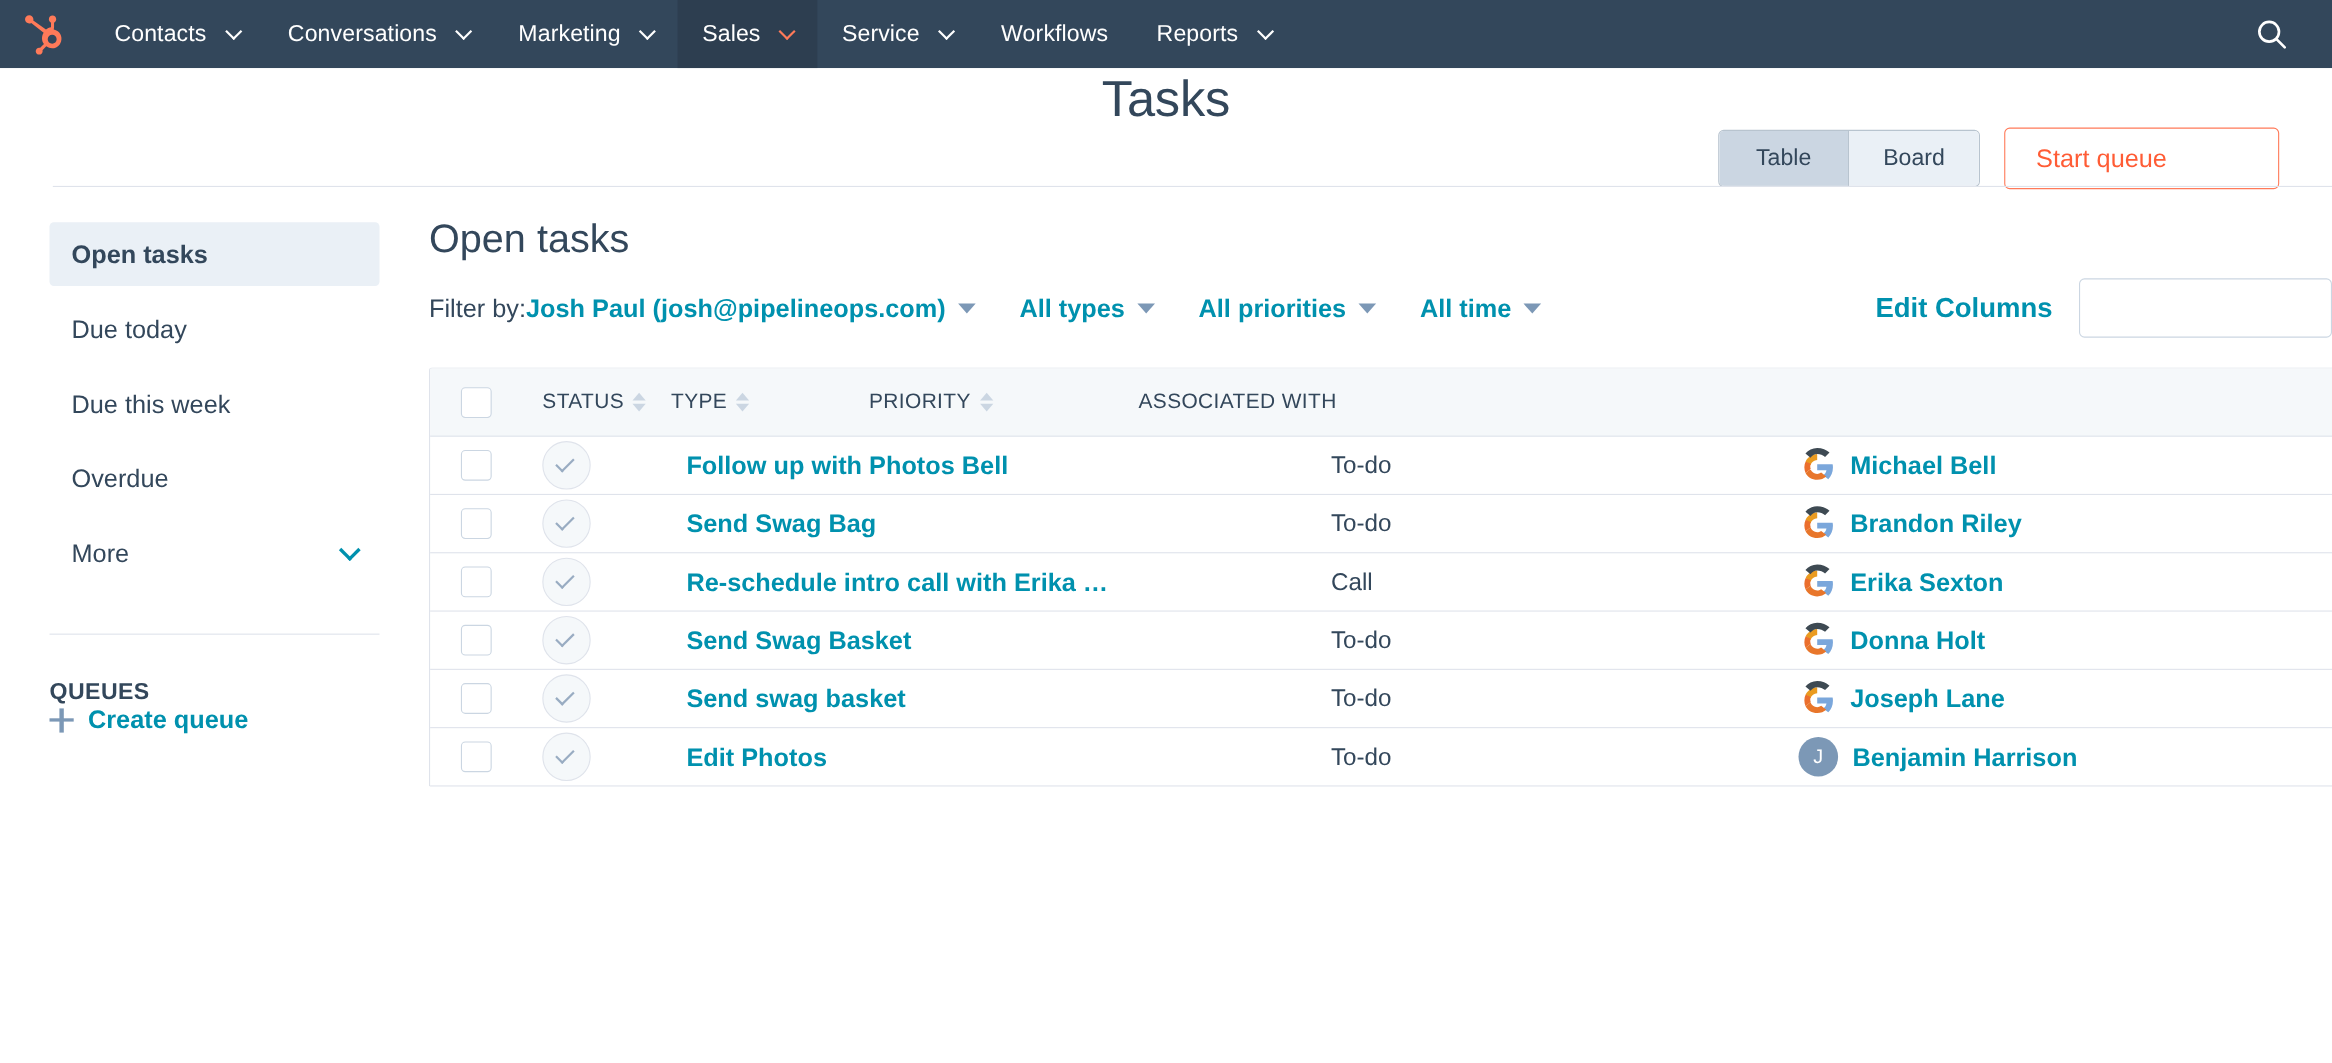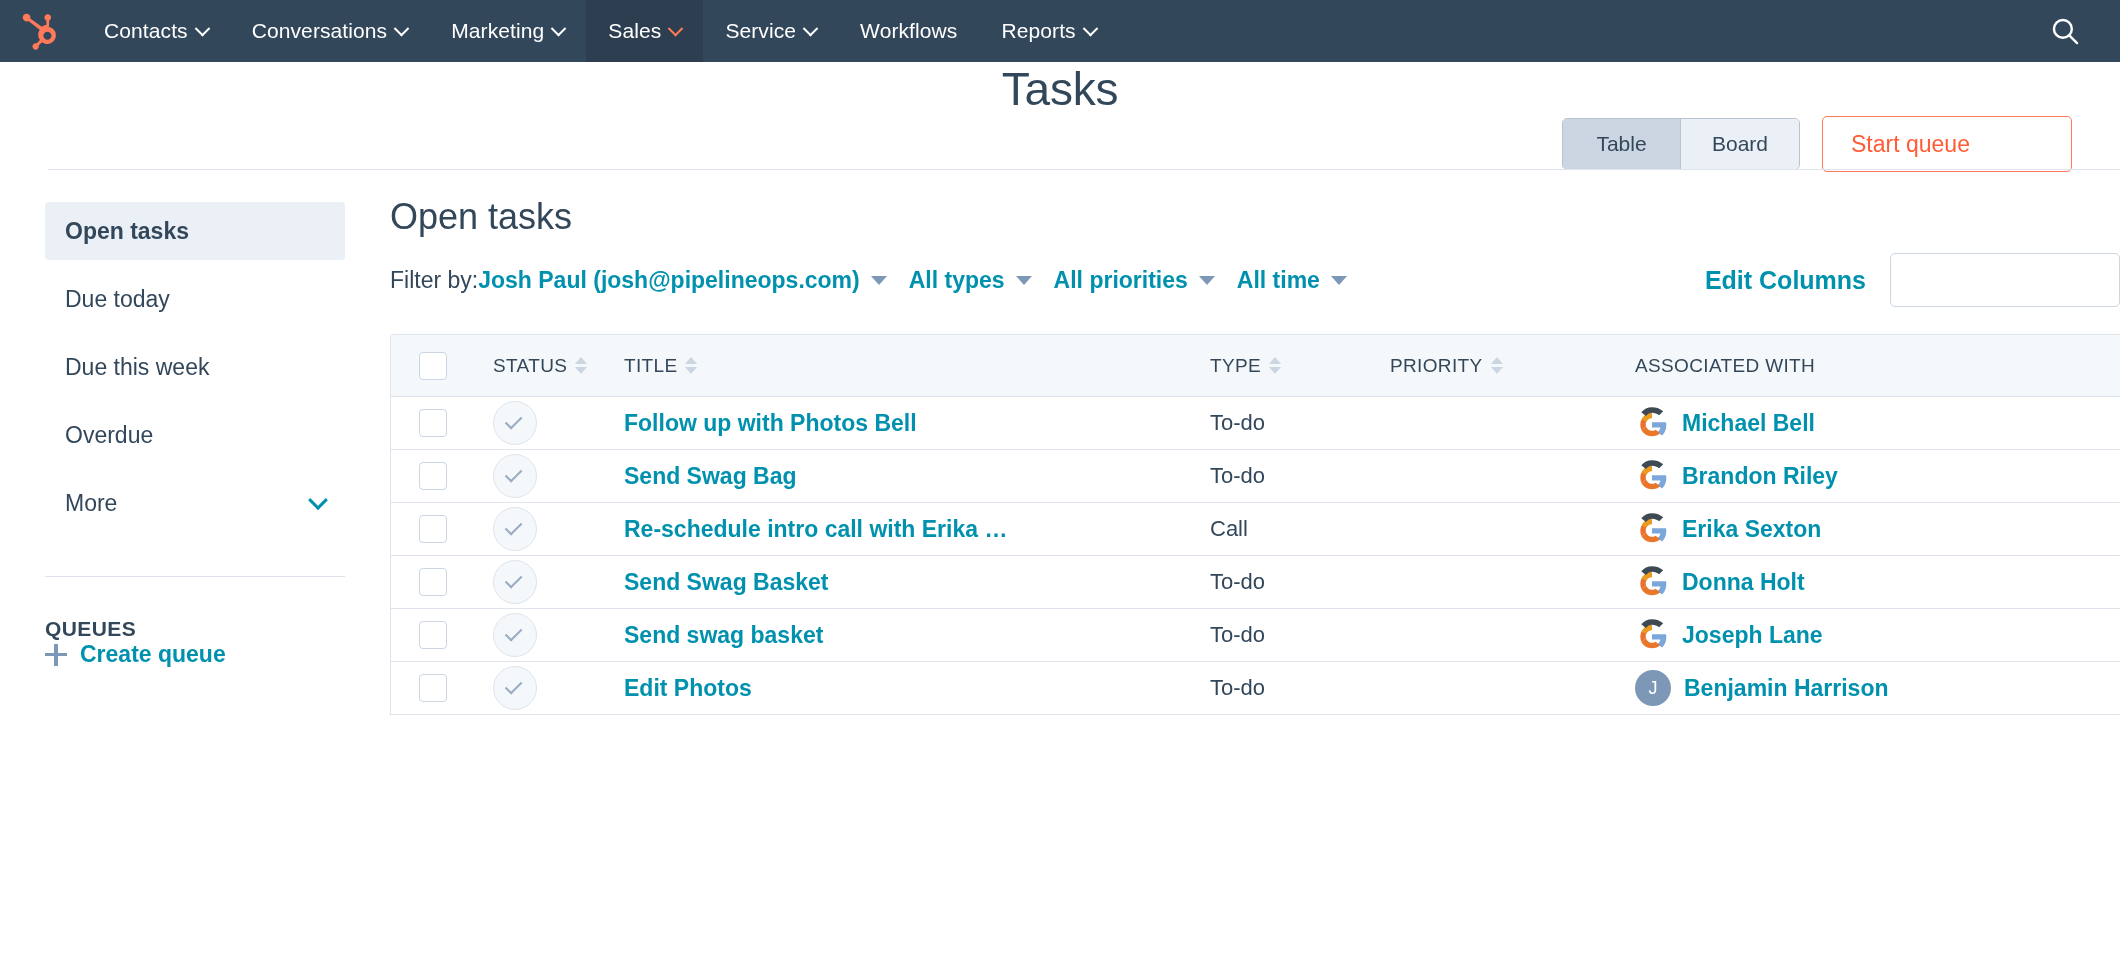--- a/index.html
+++ b/index.html
@@ -23,21 +23,21 @@
     width: 82px;
     display: flex;
     align-items: center;
     justify-content: center;
     flex: 0 0 auto;
   }
   .nav-items { display: flex; align-items: stretch; }
   .nav-item {
     display: flex;
     align-items: center;
-    gap: 9px;
+    gap: 19px;
     padding: 0 22px;
     color: #ffffff;
     font-size: 21px;
     letter-spacing: 0.1px;
     cursor: pointer;
     white-space: nowrap;
   }
   .nav-item.active { background: #2d3e50; }
   .chev {
     display: inline-block;
@@ -192,21 +192,21 @@
   .main-title {
     font-size: 36px;
     font-weight: 300;
     color: #33475b;
     margin-bottom: 16px;
     padding-left: 0;
   }
   .filter-row {
     display: flex;
     align-items: center;
-    gap: 22px;
+    gap: 40px;
     height: 52px;
   }
   .filter-by-label {
     font-size: 23px;
     color: #33475b;
   }
   .filter-link {
     display: flex;
     align-items: center;
     gap: 11px;
@@ -470,29 +470,20 @@
 
     <div class="table">
 
       <div class="t-row t-head">
         <div class="c-check">
           <span class="checkbox"></span>
         </div>
         <div class="c-status">
           <span class="th">
             <span>STATUS</span>
-            <span class="sort-arrows">
-                <i class="up"></i>
-                <i class="down"></i>
-              </span>
-          </span>
-        </div>
-        <div class="c-title">
-          <span class="th">
-            <span>TITLE</span>
             <span class="sort-arrows">
                 <i class="up"></i>
                 <i class="down"></i>
               </span>
           </span>
         </div>
         <div class="c-type">
           <span class="th">
             <span>TYPE</span>
             <span class="sort-arrows">

